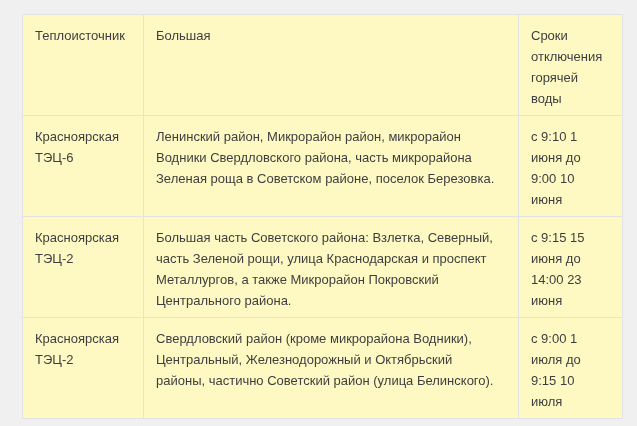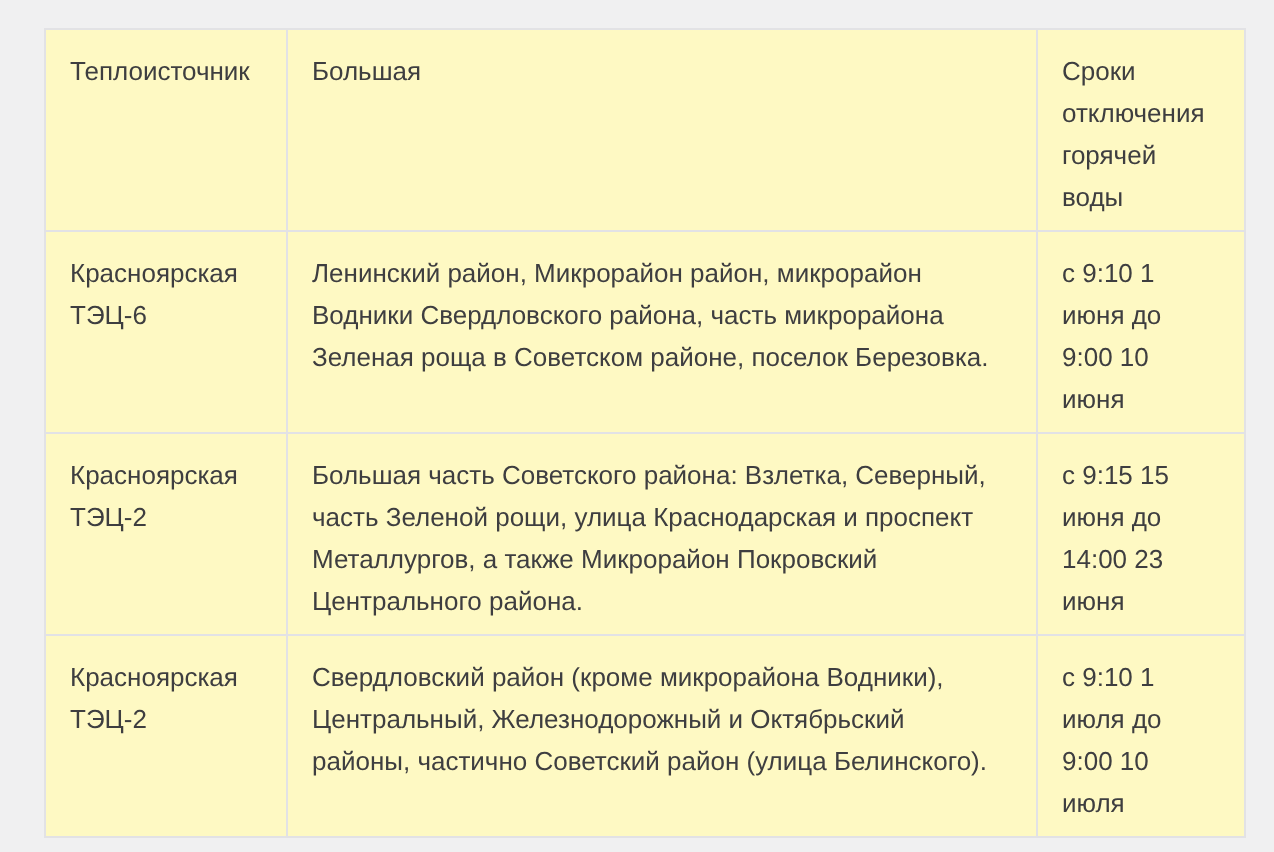--- a/index.html
+++ b/index.html
@@ -64,17 +64,17 @@
         <td>с 9:10 1 июня до 9:00 10 июня</td>
       </tr>
       <tr>
         <td>Красноярская ТЭЦ-2</td>
         <td>Большая часть Советского района: Взлетка, Северный, часть Зеленой рощи, улица Краснодарская и проспект Металлургов, а также Микрорайон Покровский Центрального района.</td>
         <td>с 9:15 15 июня до 14:00 23 июня</td>
       </tr>
       <tr>
         <td>Красноярская ТЭЦ-2</td>
         <td>Свердловский район (кроме микрорайона Водники), Центральный, Железнодорожный и Октябрьский районы, частично Советский район (улица Белинского).</td>
-        <td>с 9:10 1 июля до 9:00 10 июля</td>
+        <td>с 9:00 1 июля до 9:15 10 июля</td>
       </tr>
     </tbody>
   </table>
 </div>
 
 </body></html>

